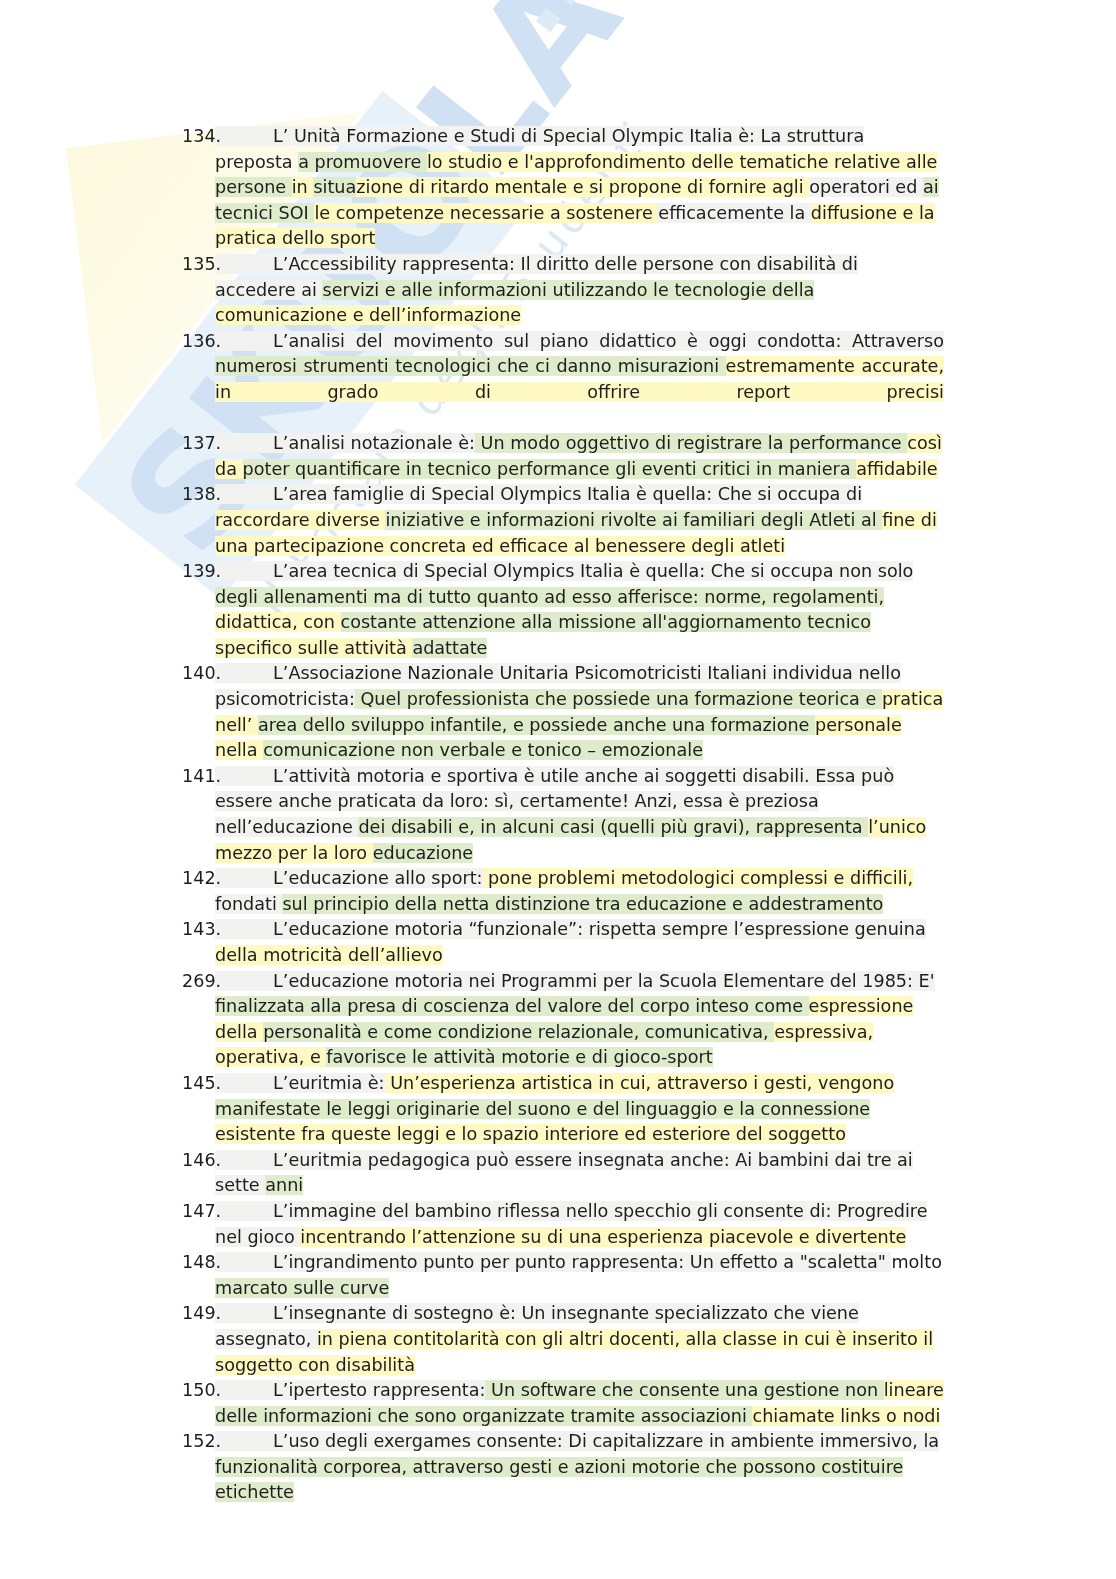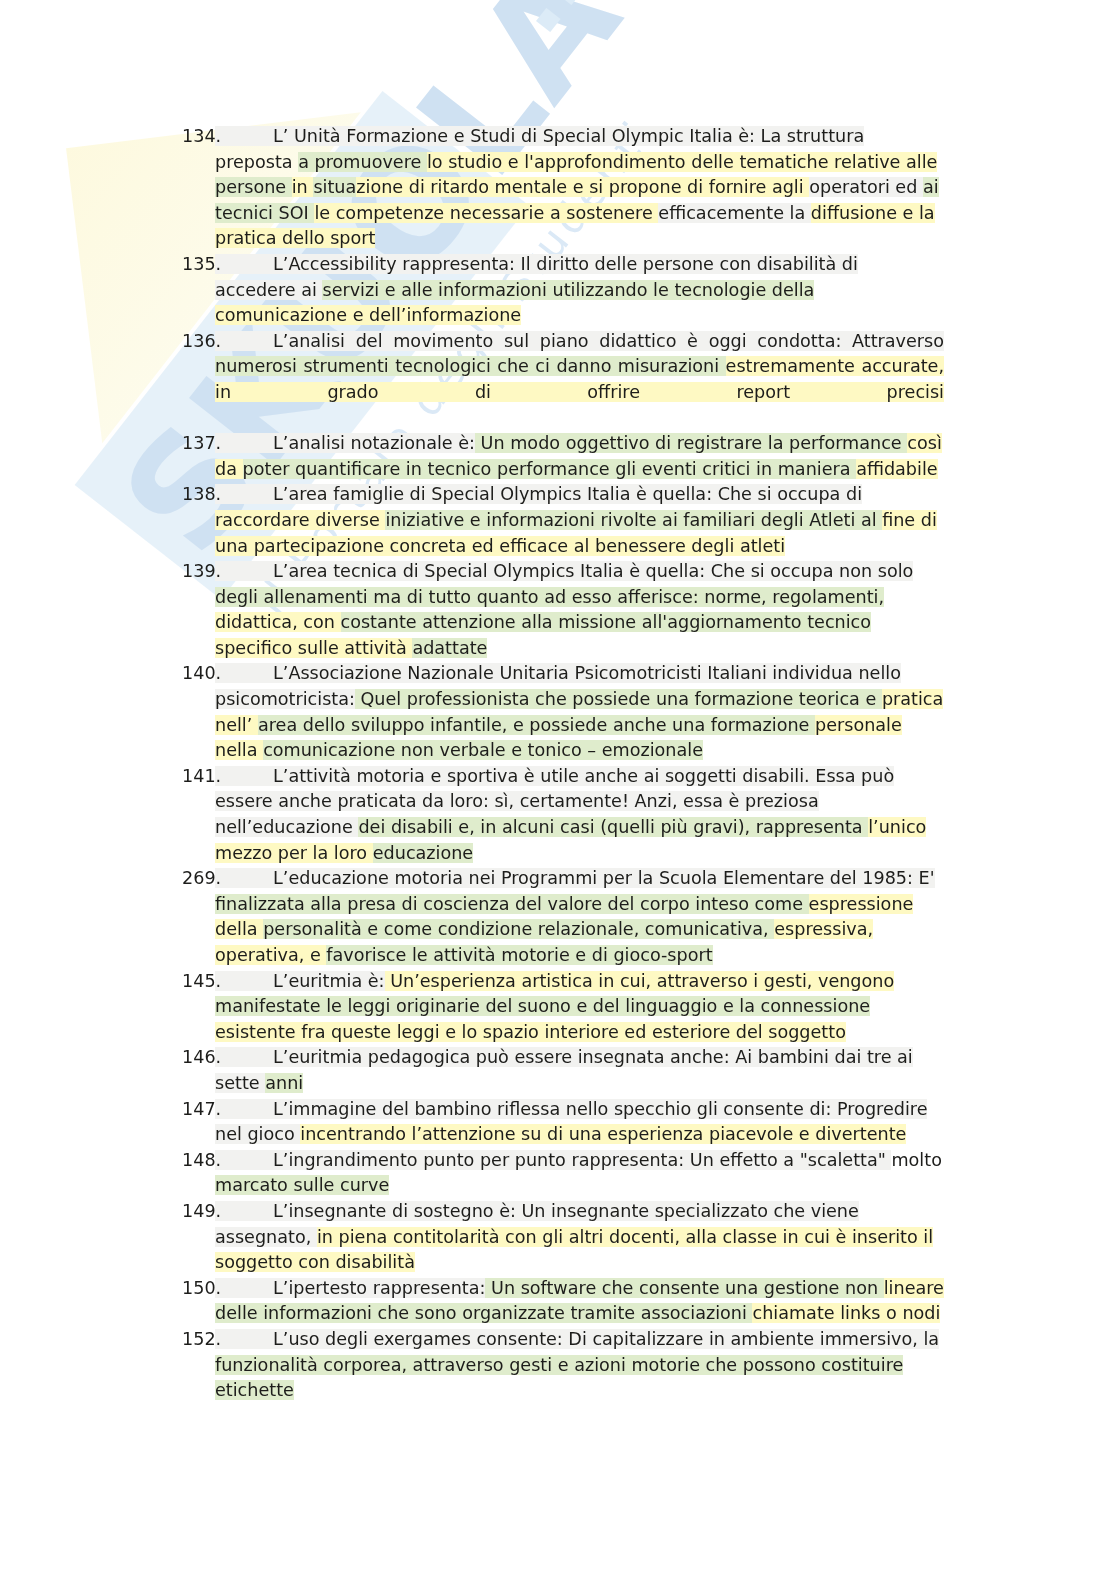--- a/index.html
+++ b/index.html
@@ -128,20 +128,28 @@
       </div>
       <div class="item">
         <span class="num">140.</span>
         <span class="body"><span class="lead hlgw">L’Associazione Nazionale Unitaria Psicomotricisti Italiani individua nello psicomotricista:</span><span class="hl"> Quel professionista che possiede una formazione teorica e </span><span class="hl2">pratica nell’ </span><span class="hl">area dello sviluppo infantile, e possiede anche una formazione </span><span class="hl2">personale nella </span><span class="hl">comunicazione non verbale e tonico – emozionale</span></span>
       </div>
       <div class="item">
         <span class="num">141.</span>
         <span class="body"><span class="lead hlgw">L’attività motoria e sportiva è utile anche ai soggetti disabili. Essa può essere anche praticata da loro:</span><span class="hlgw"> sì, certamente! Anzi, essa è preziosa </span><span class="hlgw">nell’educazione </span><span class="hl">dei disabili e, in alcuni casi (quelli più gravi), rappresenta </span><span class="hl2">l’unico mezzo per la loro </span><span class="hl">educazione</span></span>
       </div>
       <div class="item">
+        <span class="num">142.</span>
+        <span class="body"><span class="lead hlgw">L’educazione allo sport:</span><span class="hl2"> pone problemi metodologici complessi e difficili, </span><span class="hlgw">fondati </span><span class="hl">sul principio della netta distinzione tra educazione e addestramento</span></span>
+      </div>
+      <div class="item">
+        <span class="num">143.</span>
+        <span class="body"><span class="lead hlgw">L’educazione motoria “funzionale”:</span><span class="hlgw"> rispetta sempre l’espressione </span><span class="hlgw">genuina </span><span class="hl2">della motricità dell’allievo</span></span>
+      </div>
+      <div class="item">
         <span class="num">269.</span>
         <span class="body"><span class="lead hlgw">L’educazione motoria nei Programmi per la Scuola Elementare del 1985:</span><span class="hlgw"> E' </span><span class="hl">finalizzata alla presa di coscienza del valore del corpo inteso come </span><span class="hl2">espressione della </span><span class="hl">personalità e come condizione relazionale, comunicativa, </span><span class="hl2">espressiva, operativa, e </span><span class="hl">favorisce le attività motorie e di gioco-sport</span></span>
       </div>
       <div class="item">
         <span class="num">145.</span>
         <span class="body"><span class="lead hlgw">L’euritmia è:</span><span class="hl2"> Un’esperienza artistica in cui, attraverso i gesti, vengono </span><span class="hl">manifestate le leggi originarie del suono e del linguaggio e la connessione </span><span class="hl2">esistente fra queste leggi e lo spazio interiore ed esteriore del soggetto</span></span>
       </div>
       <div class="item">
         <span class="num">146.</span>
         <span class="body"><span class="lead hlgw">L’euritmia pedagogica può essere insegnata anche:</span><span class="hlgw"> Ai bambini dai tre ai </span><span class="hlgw">sette </span><span class="hl">anni</span></span>

